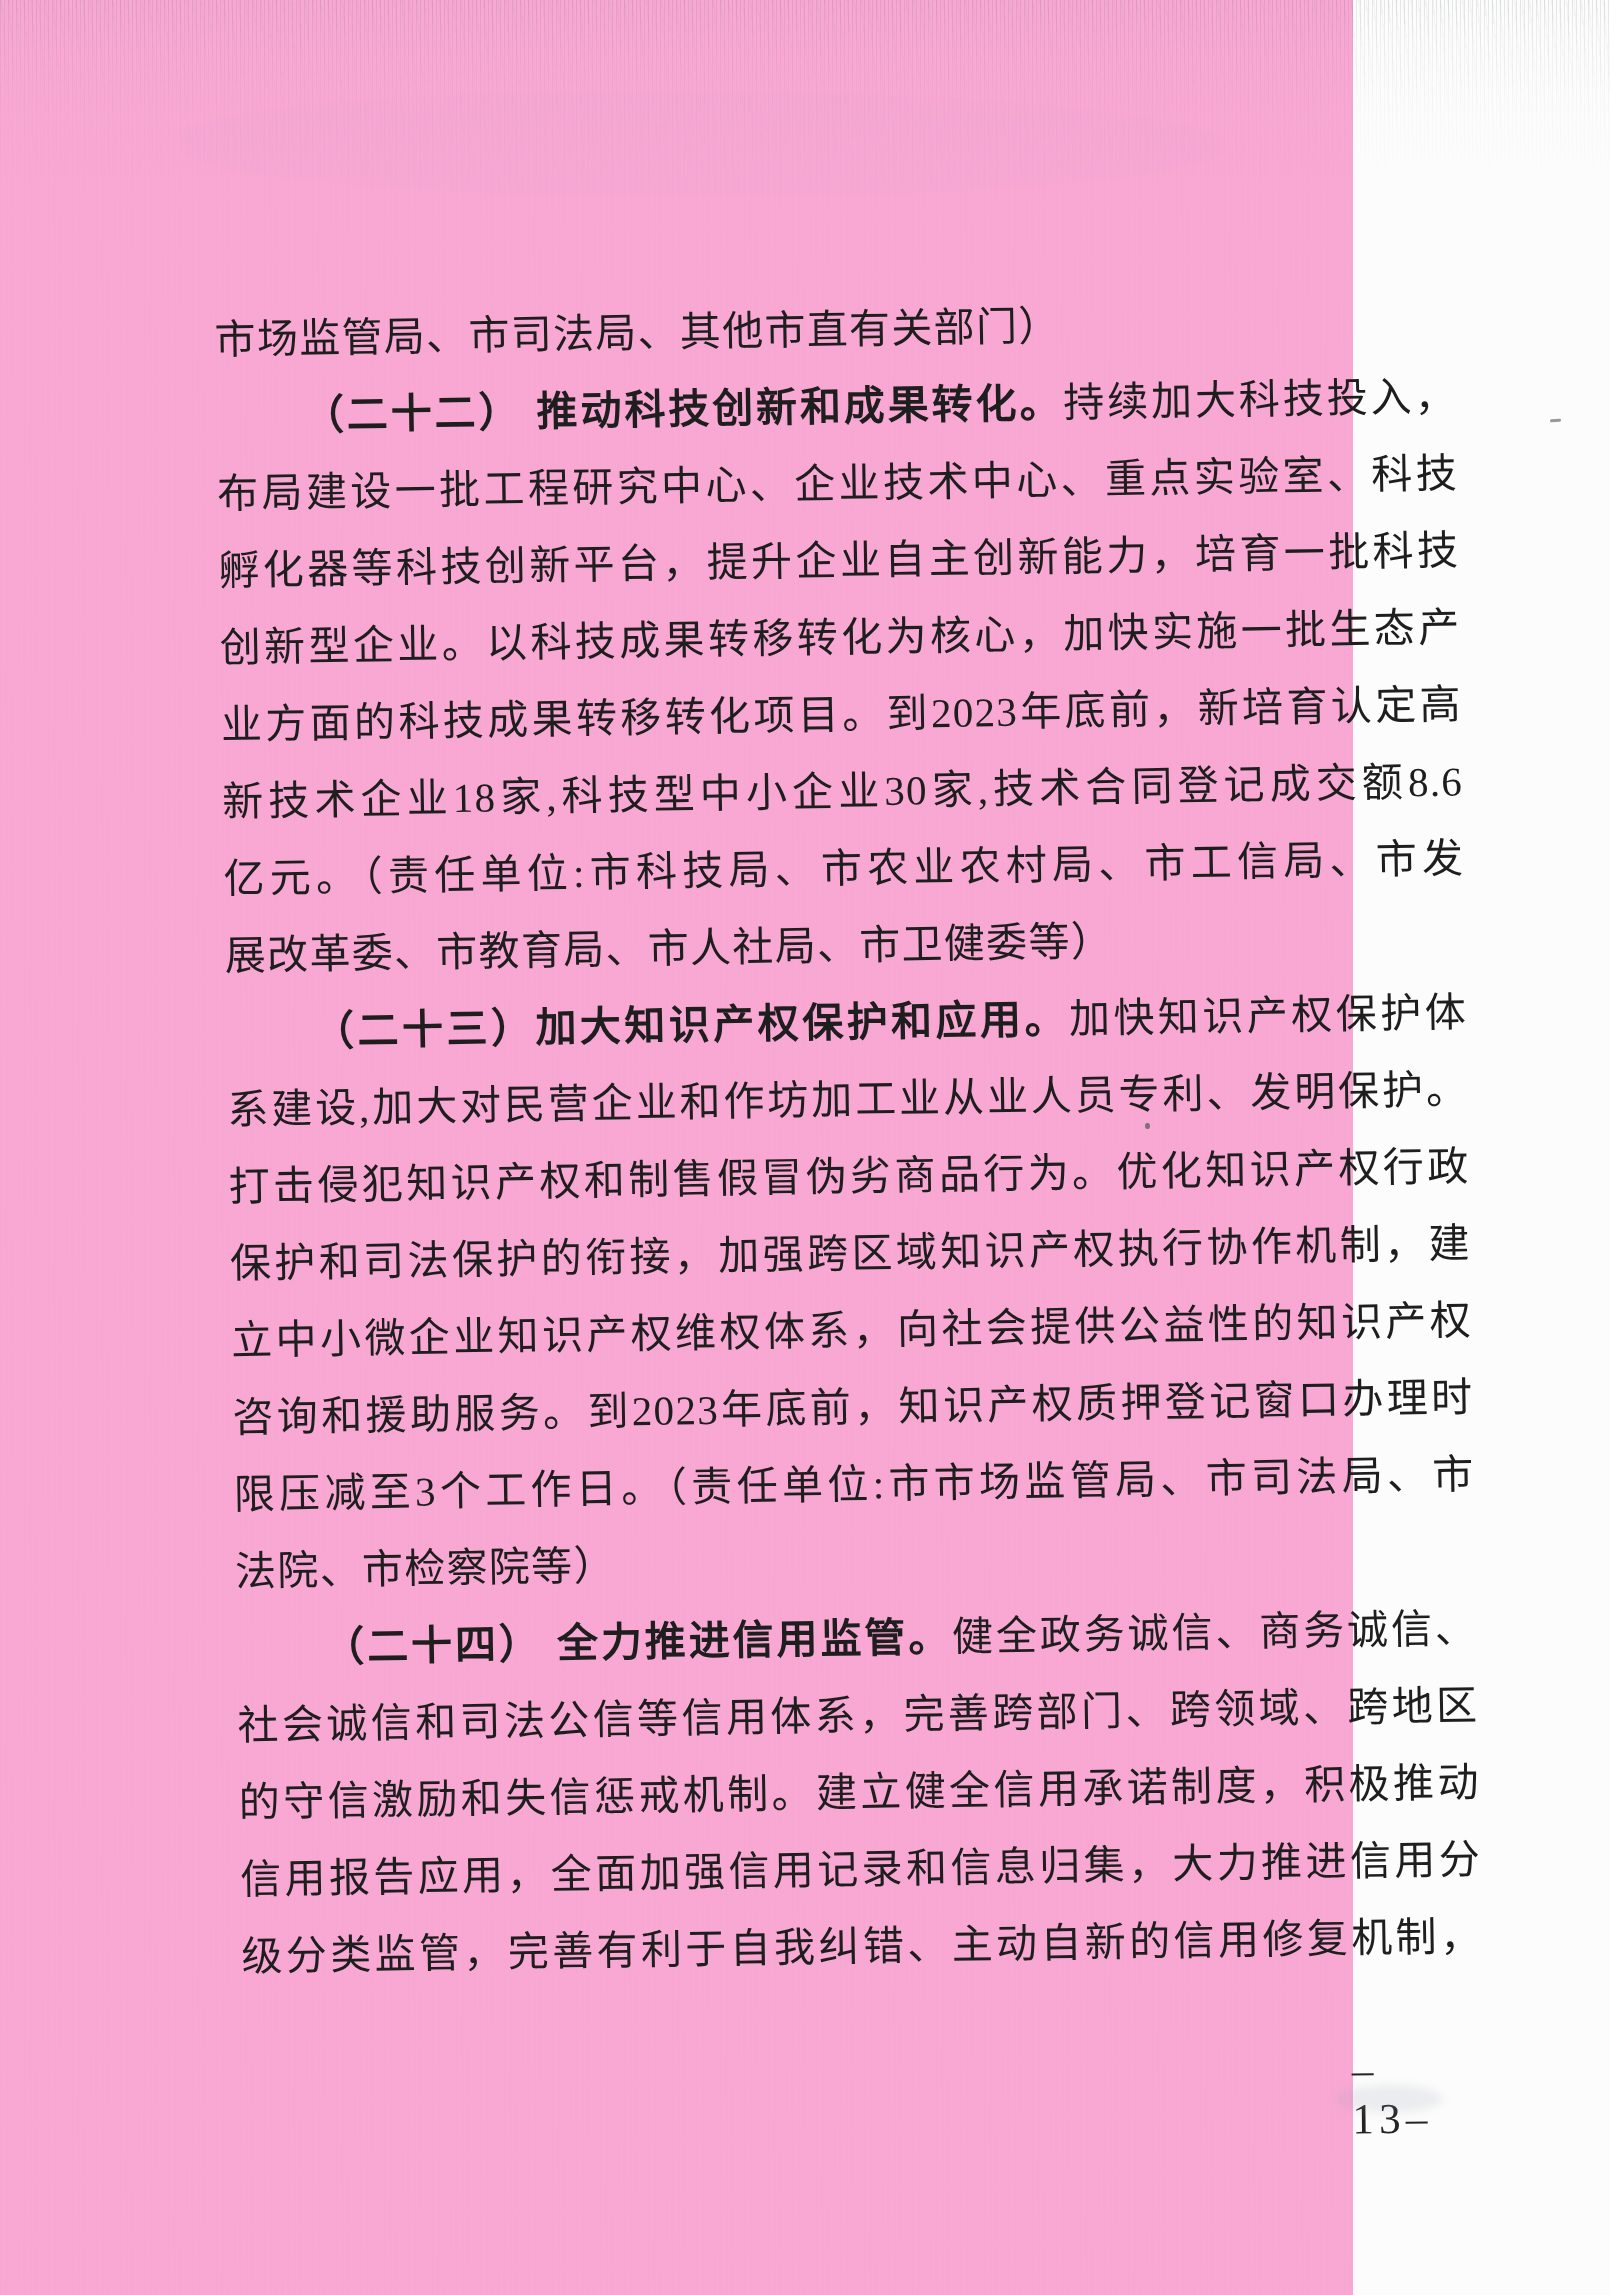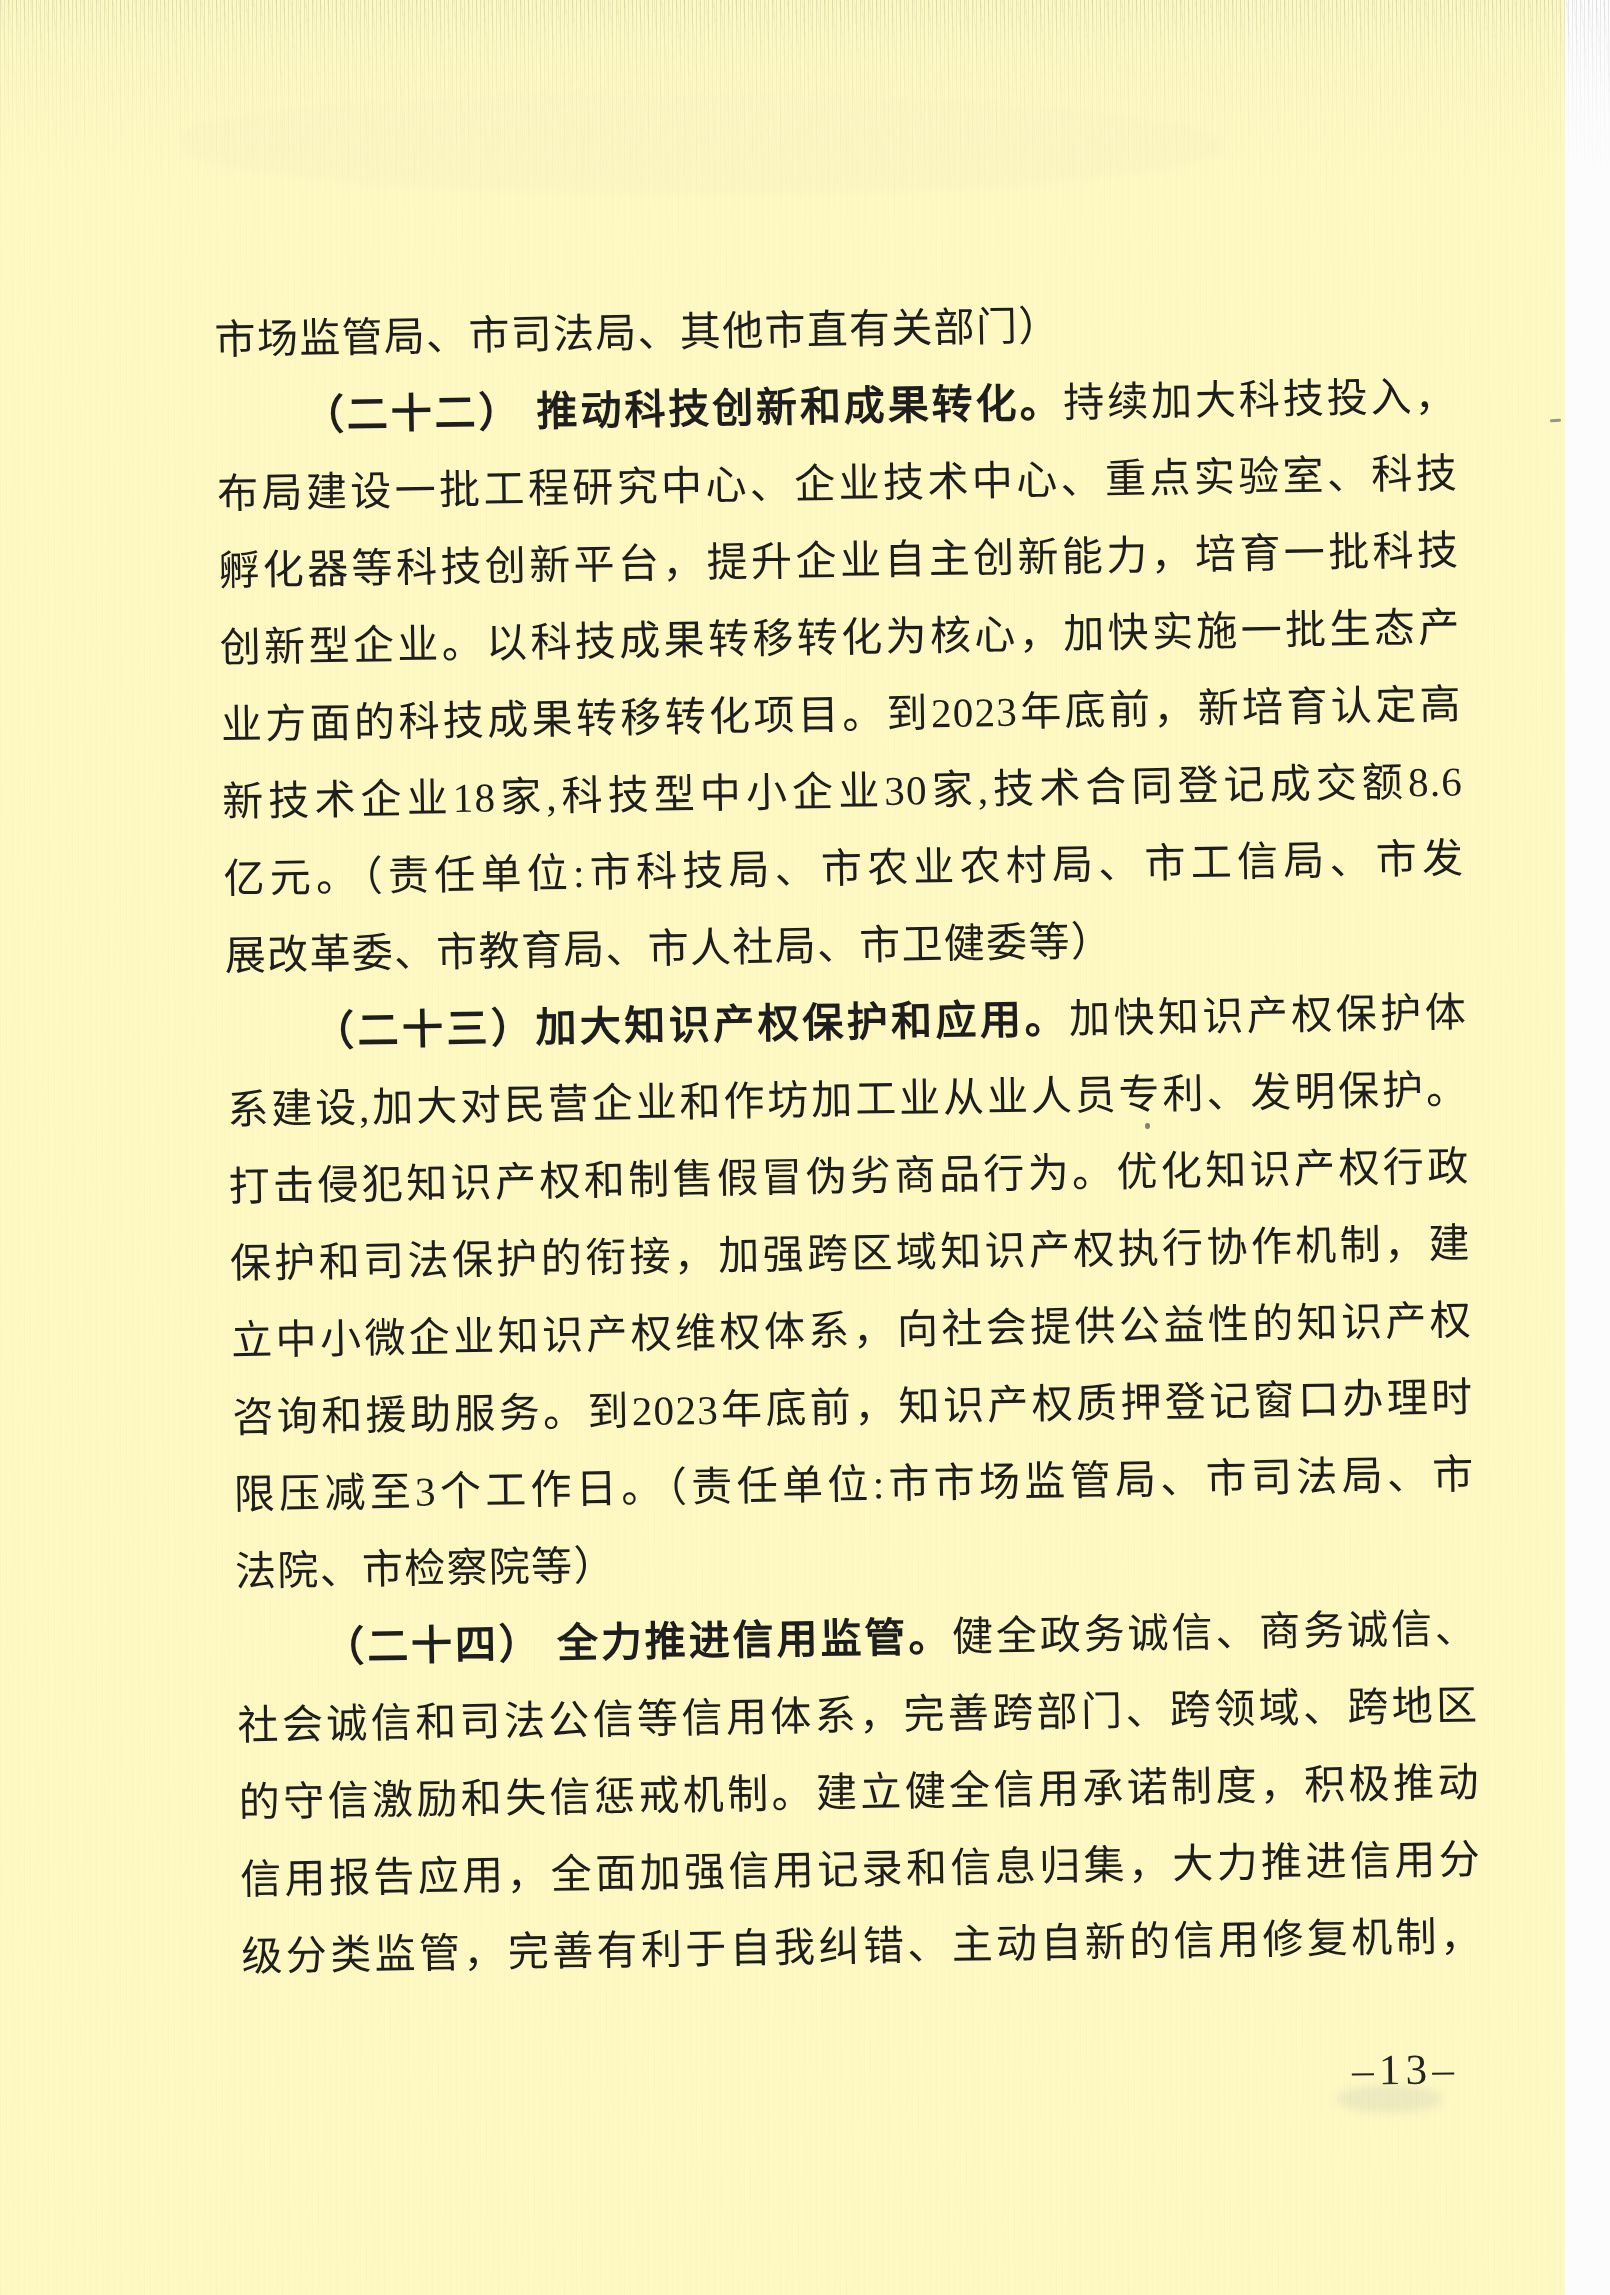--- a/index.html
+++ b/index.html
@@ -6,23 +6,23 @@
     margin: 0;
     padding: 0;
     width: 1611px;
     height: 2295px;
     background: #fcfcfc;
     overflow: hidden;
     font-family: "Liberation Serif", "DejaVu Serif", serif;
   }
   .page {
     position: relative;
-    width: 1565px;
+    width: 1353px;
     height: 2295px;
-    background: #fef9c3;
+    background: #f9a8d4;
   }
   
   .page-streaks {
     position: absolute;
     inset: 0;
     background:
       repeating-linear-gradient(90deg, rgba(130,135,148,0.028) 0 1.3px, transparent 1.3px 6px),
       repeating-linear-gradient(89deg, rgba(140,145,158,0.018) 0 0.7px, transparent 0.7px 9.4px);
     pointer-events: none;
   }

